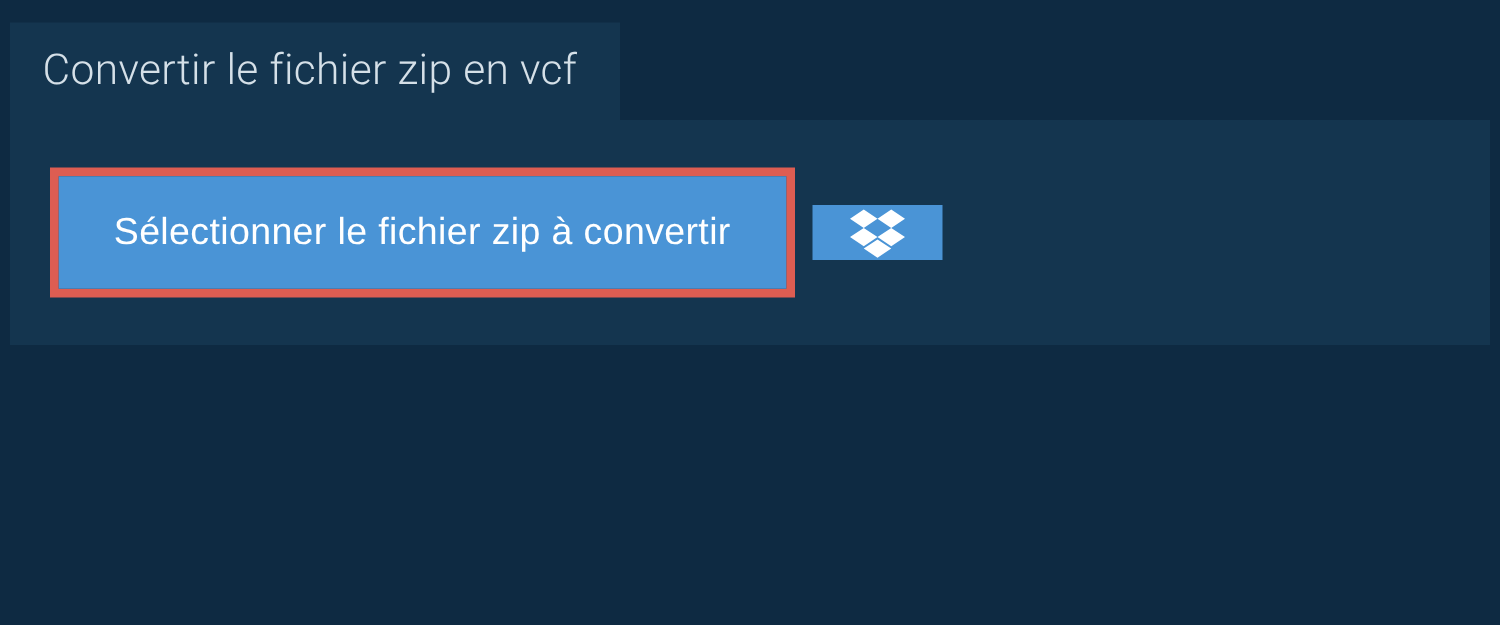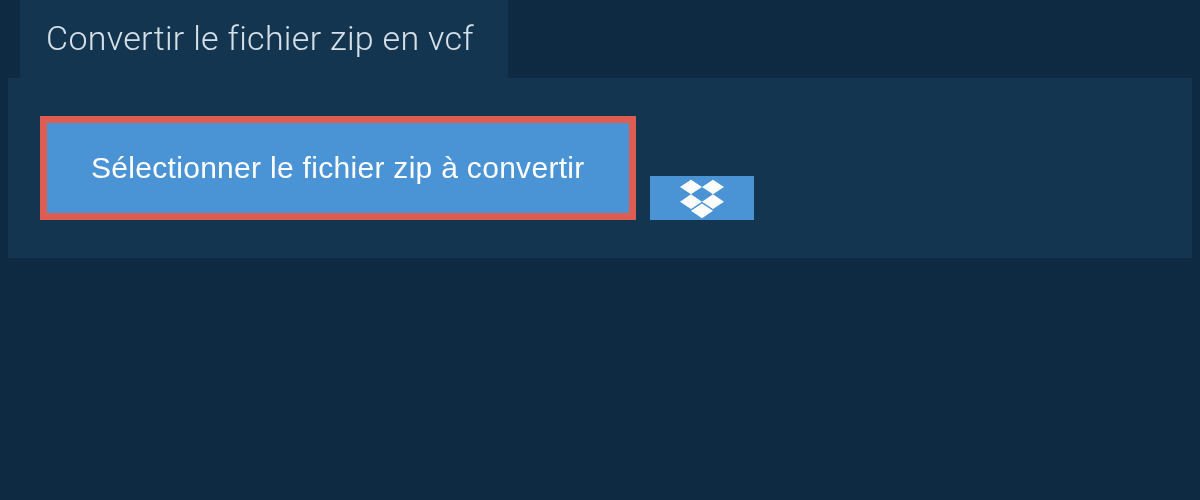--- a/index.html
+++ b/index.html
@@ -9,41 +9,40 @@
     }
     body {
       width: 1200px;
       height: 500px;
       background: #0e2a42;
       font-family: -apple-system, BlinkMacSystemFont, "Segoe UI", Roboto, Helvetica, Arial, sans-serif;
       position: relative;
     }
     .tab-strip {
       display: flex;
-      padding-top: 0;
+      padding-top: 18px;
       padding-left: 8px;
-      margin-left: 12px;
     }
     .tab {
       background: #14354f;
       color: #d5e0e8;
       font-size: 34px;
       font-weight: 300;
       padding: 18px 34px 20px 26px;
       letter-spacing: 0.3px;
     }
     .panel {
       background: #14354f;
       margin: 0 8px;
       padding: 38px 32px 38px 32px;
     }
     .button-row {
       display: flex;
       gap: 14px;
-      align-items: flex-end;
+      align-items: center;
     }
     .select-button-wrapper {
       border: 7px solid #dd5d52;
       display: inline-block;
     }
     .select-button {
       background: #4a94d6;
       color: #ffffff;
       font-size: 30px;
       font-weight: 300;

